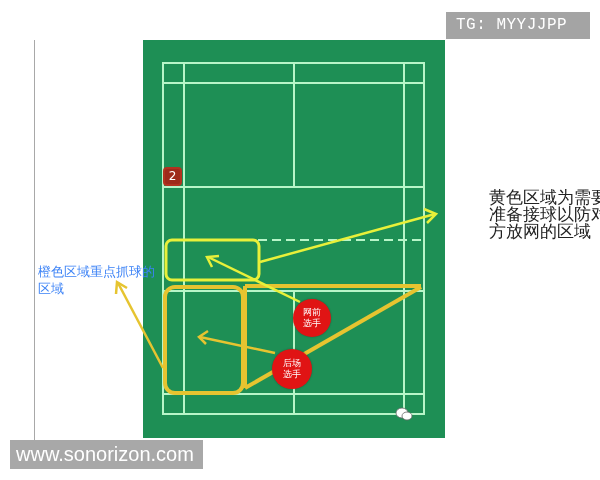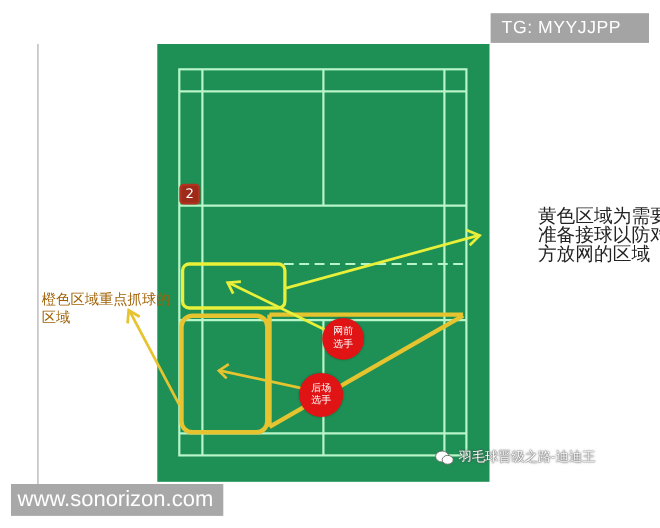--- a/index.html
+++ b/index.html
@@ -1,25 +1,25 @@
 <!DOCTYPE html>
 <html><head>
 <meta charset="utf-8">
 <style>
   html, body { margin:0; padding:0; }
   body { width:600px; height:480px; position:relative; overflow:hidden; background:#ffffff; font-family:"DejaVu Sans", sans-serif; }
   .vline { position:absolute; left:34px; top:40px; width:1px; height:400px; background:#a8a8a8; }
   .court-svg { position:absolute; left:0; top:0; }
-  .tg-badge { position:absolute; left:446px; top:12px; width:144px; height:27px; background:#a4a4a4; color:#ffffff; font-family:Liberation Sans, sans-serif; font-size:16px; line-height:27px; padding-left:10px; box-sizing:border-box; letter-spacing:0.5px; }
+  .tg-badge { position:absolute; left:446px; top:12px; width:144px; height:27px; background:#a4a4a4; color:#ffffff; font-family:Liberation Mono, monospace; font-size:16px; line-height:27px; padding-left:10px; box-sizing:border-box; letter-spacing:0.5px; }
   .url-badge { position:absolute; left:10px; top:440px; width:193px; height:29px; background:#a8a8a8; color:#ffffff; font-family:"Liberation Sans", sans-serif; font-size:20px; line-height:29px; padding-left:6px; box-sizing:border-box; }
-  .note-left { position:absolute; left:38px; top:263px; width:120px; font-size:13px; line-height:17px; color:#a16207;font-family:Liberation Serif, serif; }
+  .note-left { position:absolute; left:38px; top:263px; width:120px; font-size:13px; line-height:17px; color:#3b82f6; }
   .note-right { position:absolute; left:489px; top:189px; width:120px; font-size:17px; line-height:17px; color:#222; }
   .watermark { position:absolute; left:395px; top:407px; font-size:12px; color:#ffffff; text-shadow:0 0 2px #555, 0 0 1px #333; display:flex; align-items:center; gap:4px; }
   .wm-icon { width:18px; height:14px; }
-  .circle { position:absolute; border-radius:50%; background:#e01414; color:#ffffff; font-size:9px; line-height:11px; text-align:center; display:flex; flex-direction:column; align-items:center; justify-content:center; box-shadow:0 0 2px rgba(0,0,0,0.3); }
+  .circle { position:absolute; border-radius:50%; background:#e01414; color:#ffffff; font-size:9px; line-height:11px; text-align:center; display:flex; flex-direction:column; align-items:center; justify-content:center; box-shadow:0 0 2px rgba(0,0,0,0.3);margin-top:10px; }
   .num-badge { position:absolute; left:163px; top:167px; width:19px; height:19px; background:#9e2a1a; border-radius:4px; box-sizing:border-box; border:2px solid #b3321f; color:#fff; font-size:12px; line-height:15px; text-align:center; }
 </style>
 </head>
 <body>
 
 <div class="vline"></div>
 
 <svg class="court-svg" width="600" height="480" viewBox="0 0 600 480">
 
   <rect x="143" y="40" width="302" height="398" fill="#1e8f55"></rect>
@@ -88,17 +88,16 @@
 </div>
 
 <div class="note-left">橙色区域重点抓球的区域</div>
 <div class="note-right">黄色区域为需要准备接球以防对方放网的区域</div>
 
 <div class="watermark">
   <svg class="wm-icon" viewBox="0 0 18 14">
     <ellipse cx="7" cy="6" rx="6" ry="5" fill="#ffffff" stroke="#666" stroke-width="0.8"></ellipse>
     <ellipse cx="12" cy="9" rx="5" ry="4" fill="#ffffff" stroke="#666" stroke-width="0.8"></ellipse>
   </svg>
-  <span>羽毛球晋级之路-迪迪王</span>
 </div>
 
 <div class="tg-badge">TG: MYYJJPP</div>
 <div class="url-badge">www.sonorizon.com</div>
 
 </body></html>

